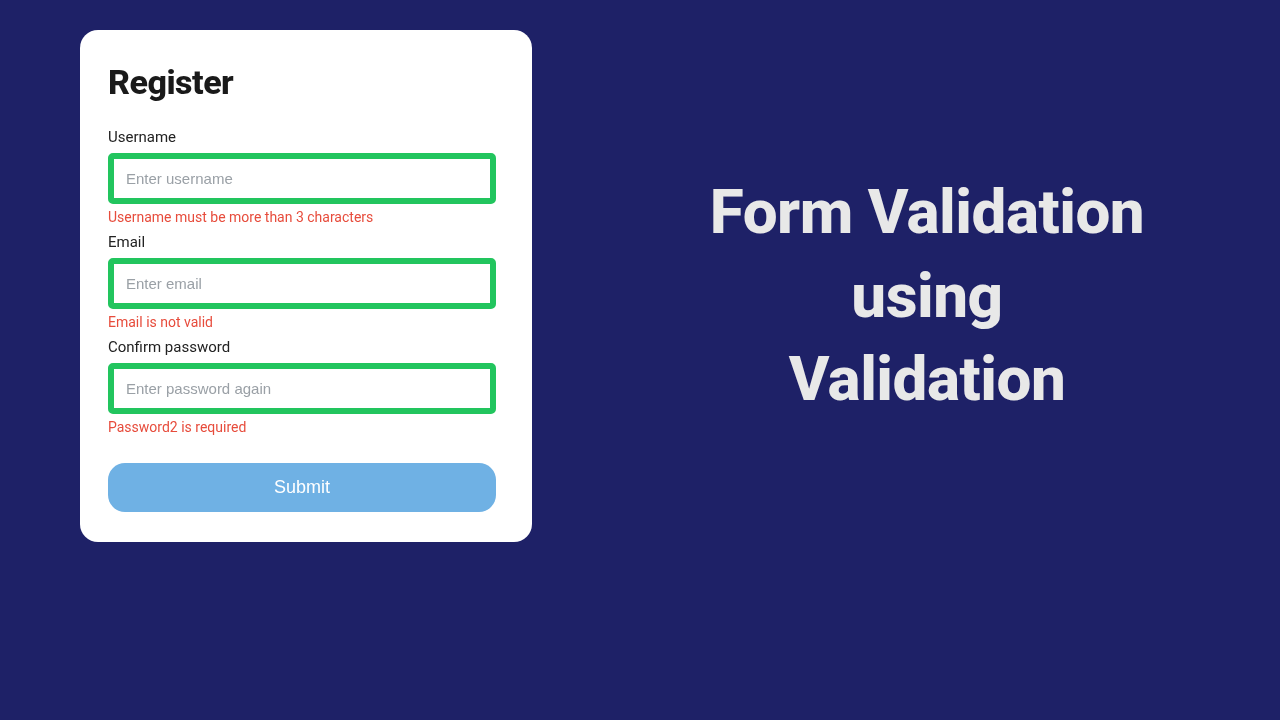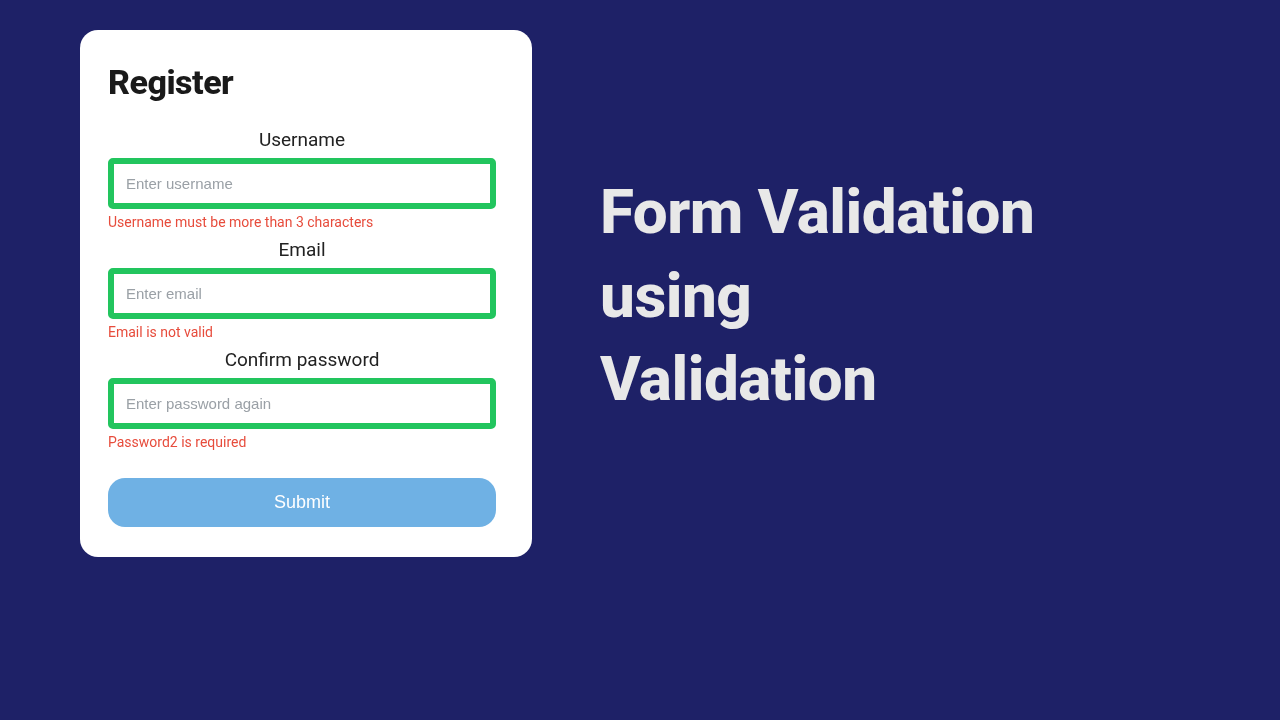--- a/index.html
+++ b/index.html
@@ -23,25 +23,24 @@
   .form-title {
     font-size: 34px;
     font-weight: 800;
     color: #1a1a1a;
     margin-bottom: 26px;
     letter-spacing: -0.5px;
   }
   .field-group { margin-bottom: 6px; }
   .field-label {
     display: block;
-    font-size: 19px;
+    font-size: 15px;
     color: #222;
     margin-bottom: 7px;
     font-weight: 400;
-    text-align: center;
   }
   .field-input {
     width: 100%;
     padding: 11px 12px;
     font-size: 15px;
     border: 6px solid #22c55e;
     border-radius: 5px;
     outline: none;
     color: #333;
     background: #fff;
@@ -61,28 +60,28 @@
     background: #6fb1e4;
     color: #ffffff;
     border: none;
     border-radius: 17px;
     font-size: 18px;
     font-weight: 400;
     cursor: pointer;
   }
   .headline {
     position: absolute;
-    left: 600px;
+    left: 622px;
     top: 170px;
     width: 610px;
     color: #e8e8e8;
     font-size: 62px;
     font-weight: 800;
     line-height: 1.35;
-    text-align: left;
+    text-align: center;
     letter-spacing: -0.5px;
   }
 </style>
 </head>
 <body>
 
 <div class="card">
   <h1 class="form-title">Register</h1>
 
   <div class="field-group">

